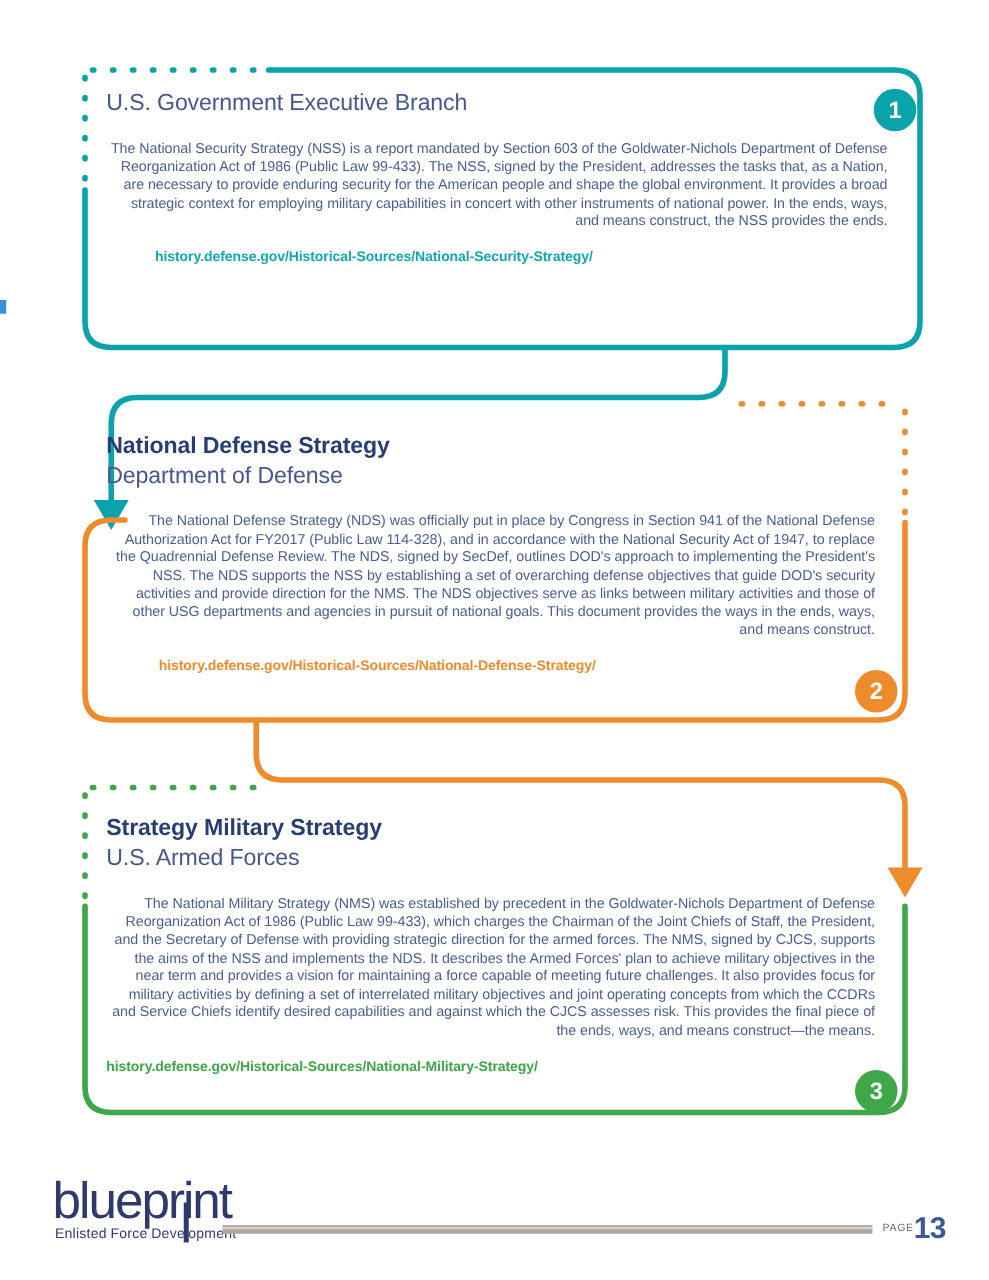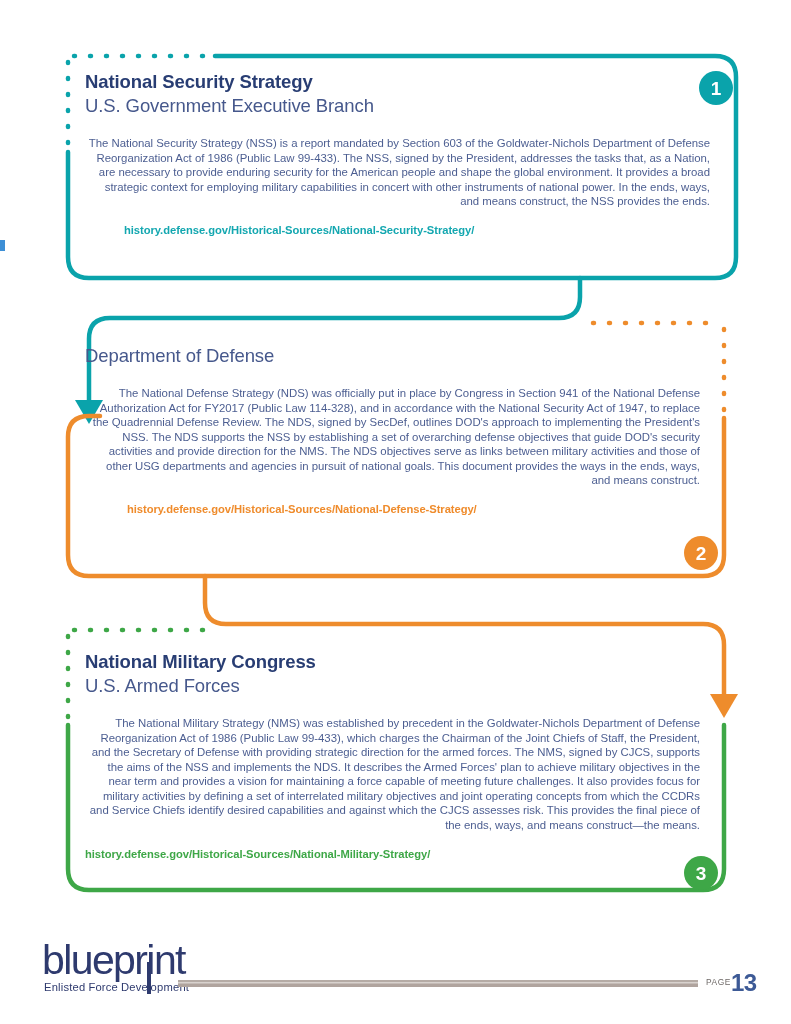--- a/index.html
+++ b/index.html
@@ -203,40 +203,40 @@
 
     <path d="M 74 630 L 208 630" stroke="#3ea747" stroke-width="4.5" fill="none" stroke-linecap="round" stroke-dasharray="1 15"></path>
     <path d="M 68 636 L 68 725" stroke="#3ea747" stroke-width="4.5" fill="none" stroke-linecap="round" stroke-dasharray="1 15"></path>
 
     <path d="M 68 725 L 68 869 Q 68 890 89 890 L 703 890 Q 724 890 724 869 L 724 725" stroke="#3ea747" stroke-width="4.5" fill="none" stroke-linecap="round"></path>
   </svg>
 
   <div class="edge-tick"></div>
 
   <div class="card" style="left:85px; top:70px; width:625px;">
-    <h2 class="card-title">National Security Strategy</h2>
     <div class="card-subtitle">U.S. Government Executive Branch</div>
     <p class="card-body">The National Security Strategy (NSS) is a report mandated by Section 603 of the Goldwater-Nichols Department of Defense Reorganization Act of 1986 (Public Law 99-433). The NSS, signed by the President, addresses the tasks that, as a Nation, are necessary to provide enduring security for the American people and shape the global environment. It provides a broad strategic context for employing military capabilities in concert with other instruments of national power. In the ends, ways, and means construct, the NSS provides the ends.</p>
     <div class="card-links">
       <span class="link teal-link">history.defense.gov/Historical-Sources/National-Security-Strategy/</span>
     </div>
   </div>
   <div class="badge badge-1">1</div>
 
   <div class="card" style="left:85px; top:344px; width:615px;">
+    <h2 class="card-title">National Defense Strategy</h2>
     <div class="card-subtitle">Department of Defense</div>
     <p class="card-body">The National Defense Strategy (NDS) was officially put in place by Congress in Section 941 of the National Defense Authorization Act for FY2017 (Public Law 114-328), and in accordance with the National Security Act of 1947, to replace the Quadrennial Defense Review. The NDS, signed by SecDef, outlines DOD's approach to implementing the President's NSS. The NDS supports the NSS by establishing a set of overarching defense objectives that guide DOD's security activities and provide direction for the NMS. The NDS objectives serve as links between military activities and those of other USG departments and agencies in pursuit of national goals. This document provides the ways in the ends, ways, and means construct.</p>
     <div class="card-links">
       <span class="link orange-link">history.defense.gov/Historical-Sources/National-Defense-Strategy/</span>
     </div>
   </div>
   <div class="badge badge-2">2</div>
 
   <div class="card" style="left:85px; top:650px; width:615px;">
-    <h2 class="card-title">National Military Congress</h2>
+    <h2 class="card-title">Strategy Military Strategy</h2>
     <div class="card-subtitle">U.S. Armed Forces</div>
     <p class="card-body">The National Military Strategy (NMS) was established by precedent in the Goldwater-Nichols Department of Defense Reorganization Act of 1986 (Public Law 99-433), which charges the Chairman of the Joint Chiefs of Staff, the President, and the Secretary of Defense with providing strategic direction for the armed forces. The NMS, signed by CJCS, supports the aims of the NSS and implements the NDS. It describes the Armed Forces' plan to achieve military objectives in the near term and provides a vision for maintaining a force capable of meeting future challenges. It also provides focus for military activities by defining a set of interrelated military objectives and joint operating concepts from which the CCDRs and Service Chiefs identify desired capabilities and against which the CJCS assesses risk. This provides the final piece of the ends, ways, and means construct—the means.</p>
     <div class="card-links">
       <span class="link green-link">history.defense.gov/Historical-Sources/National-Military-Strategy/</span>
     </div>
   </div>
   <div class="badge badge-3">3</div>
 
   <div id="footer">
     <div class="logo-word">blueprint</div>

